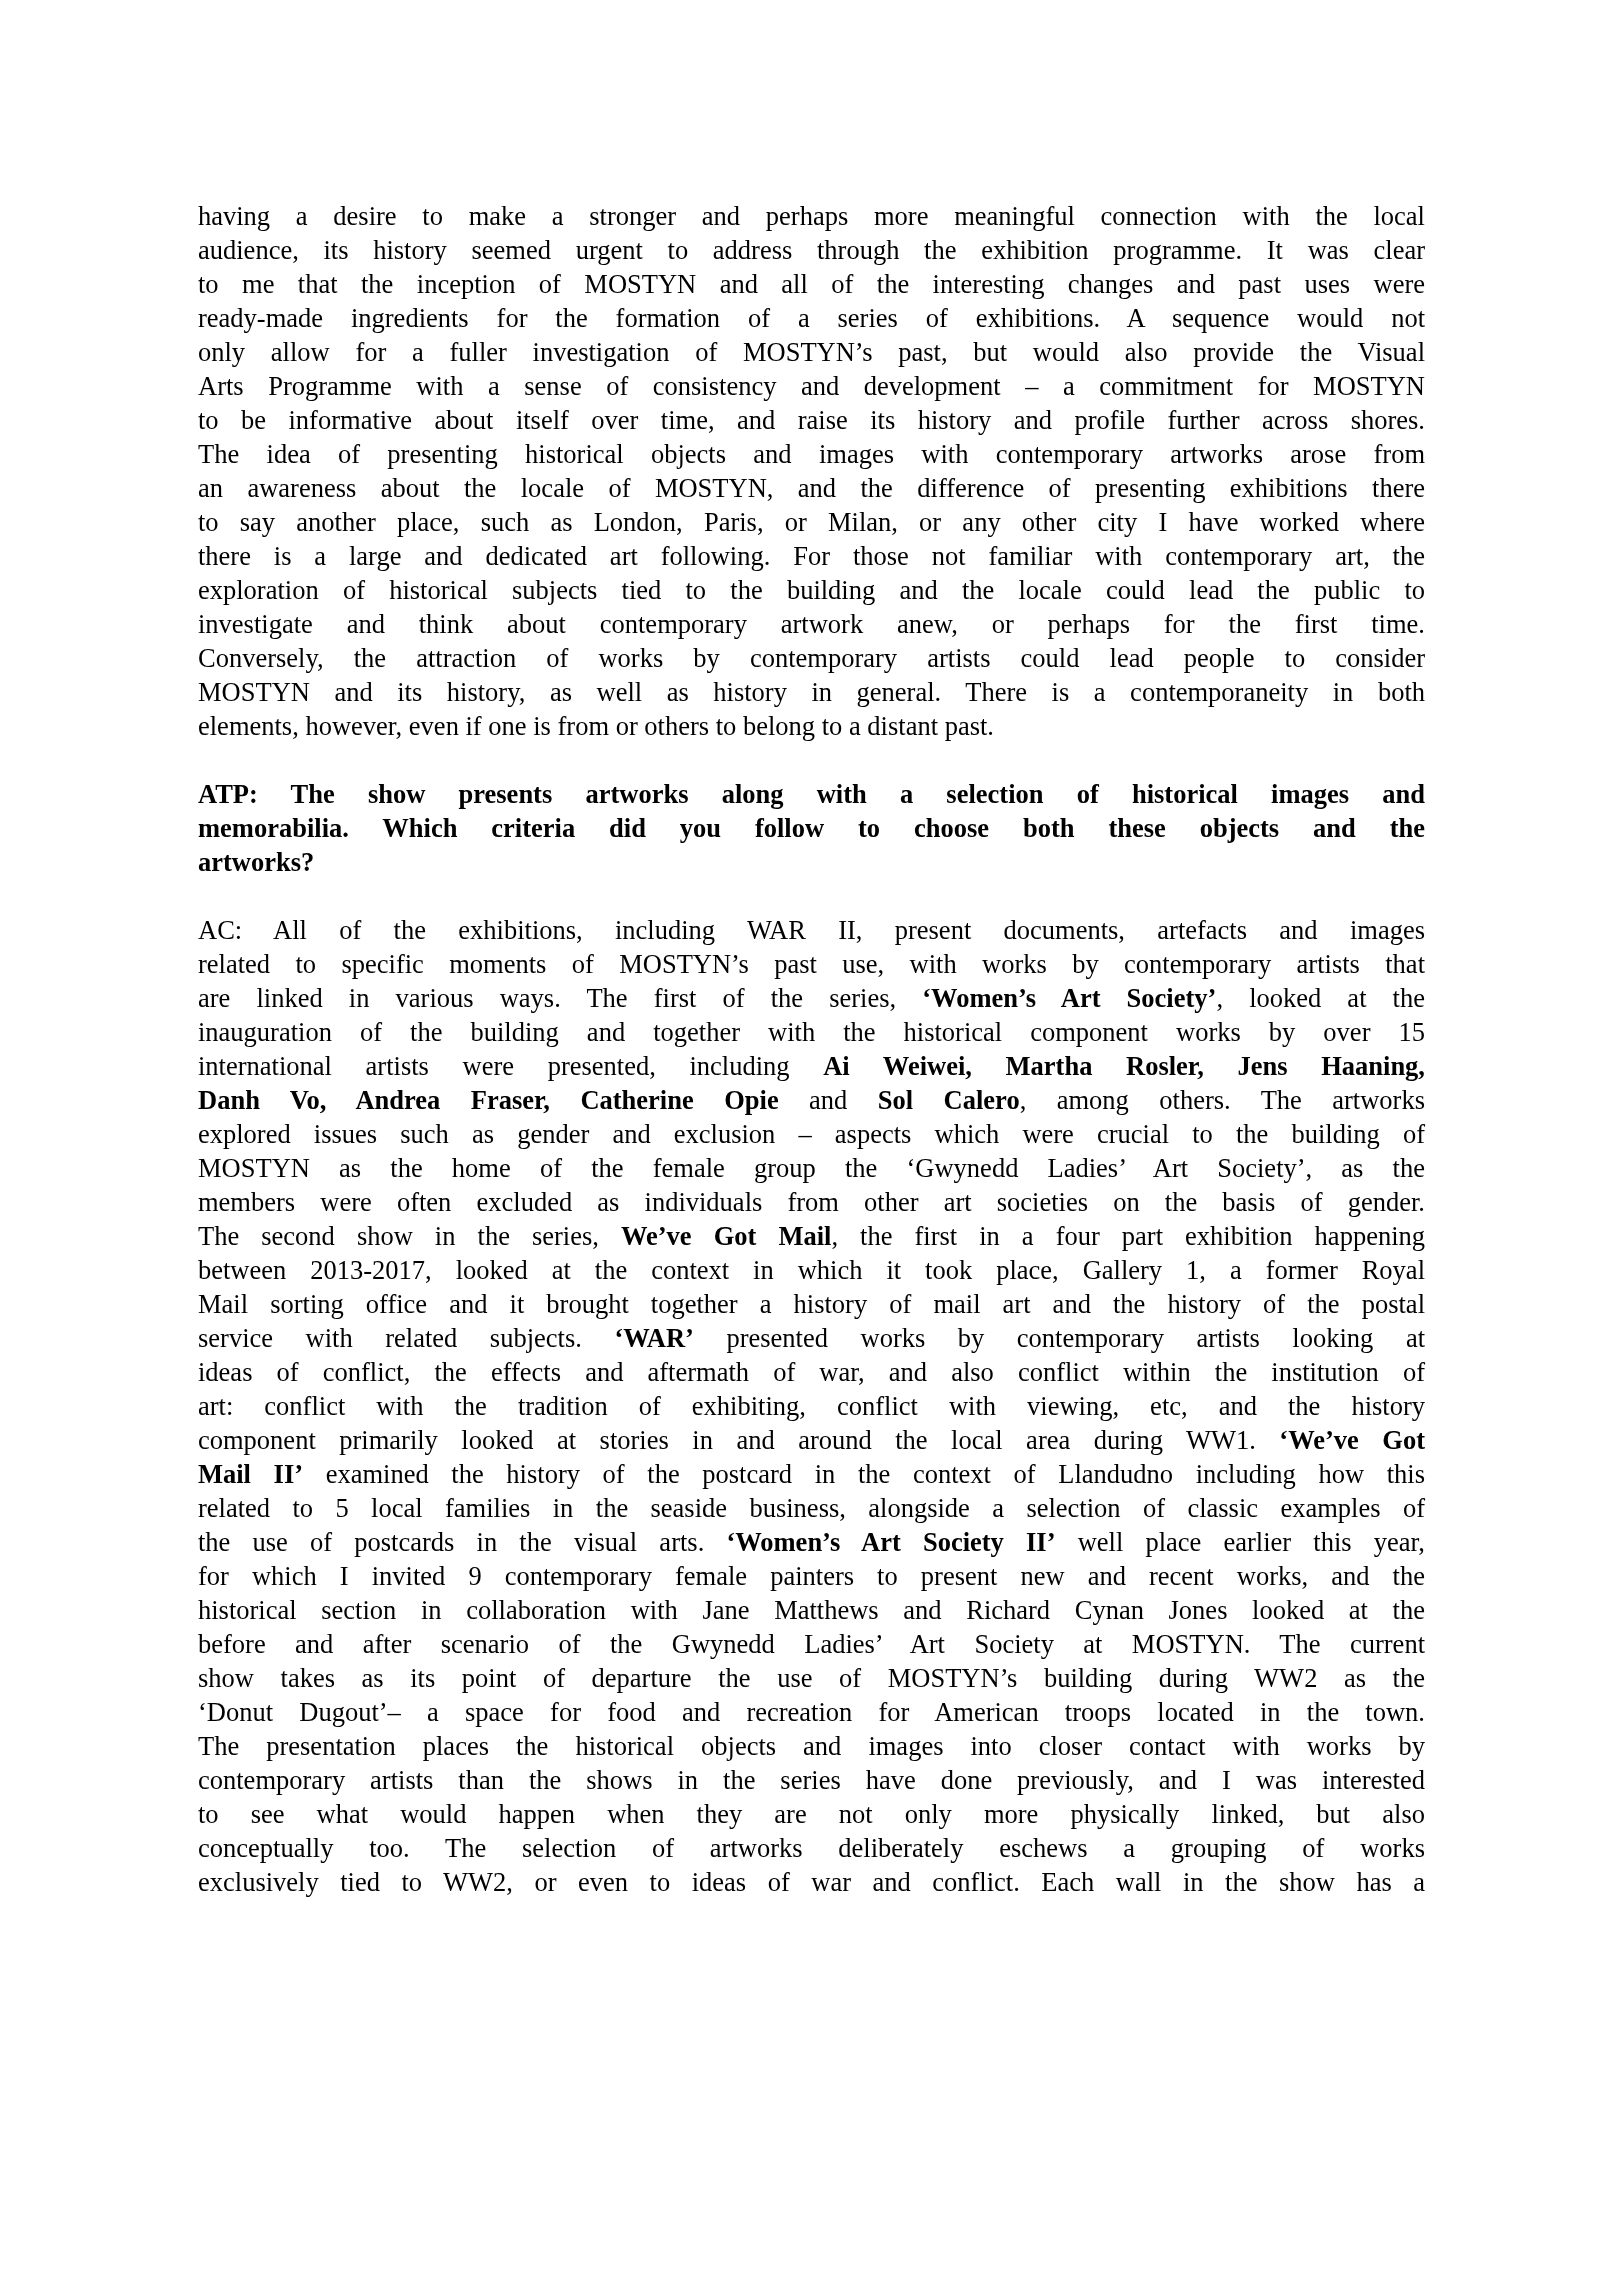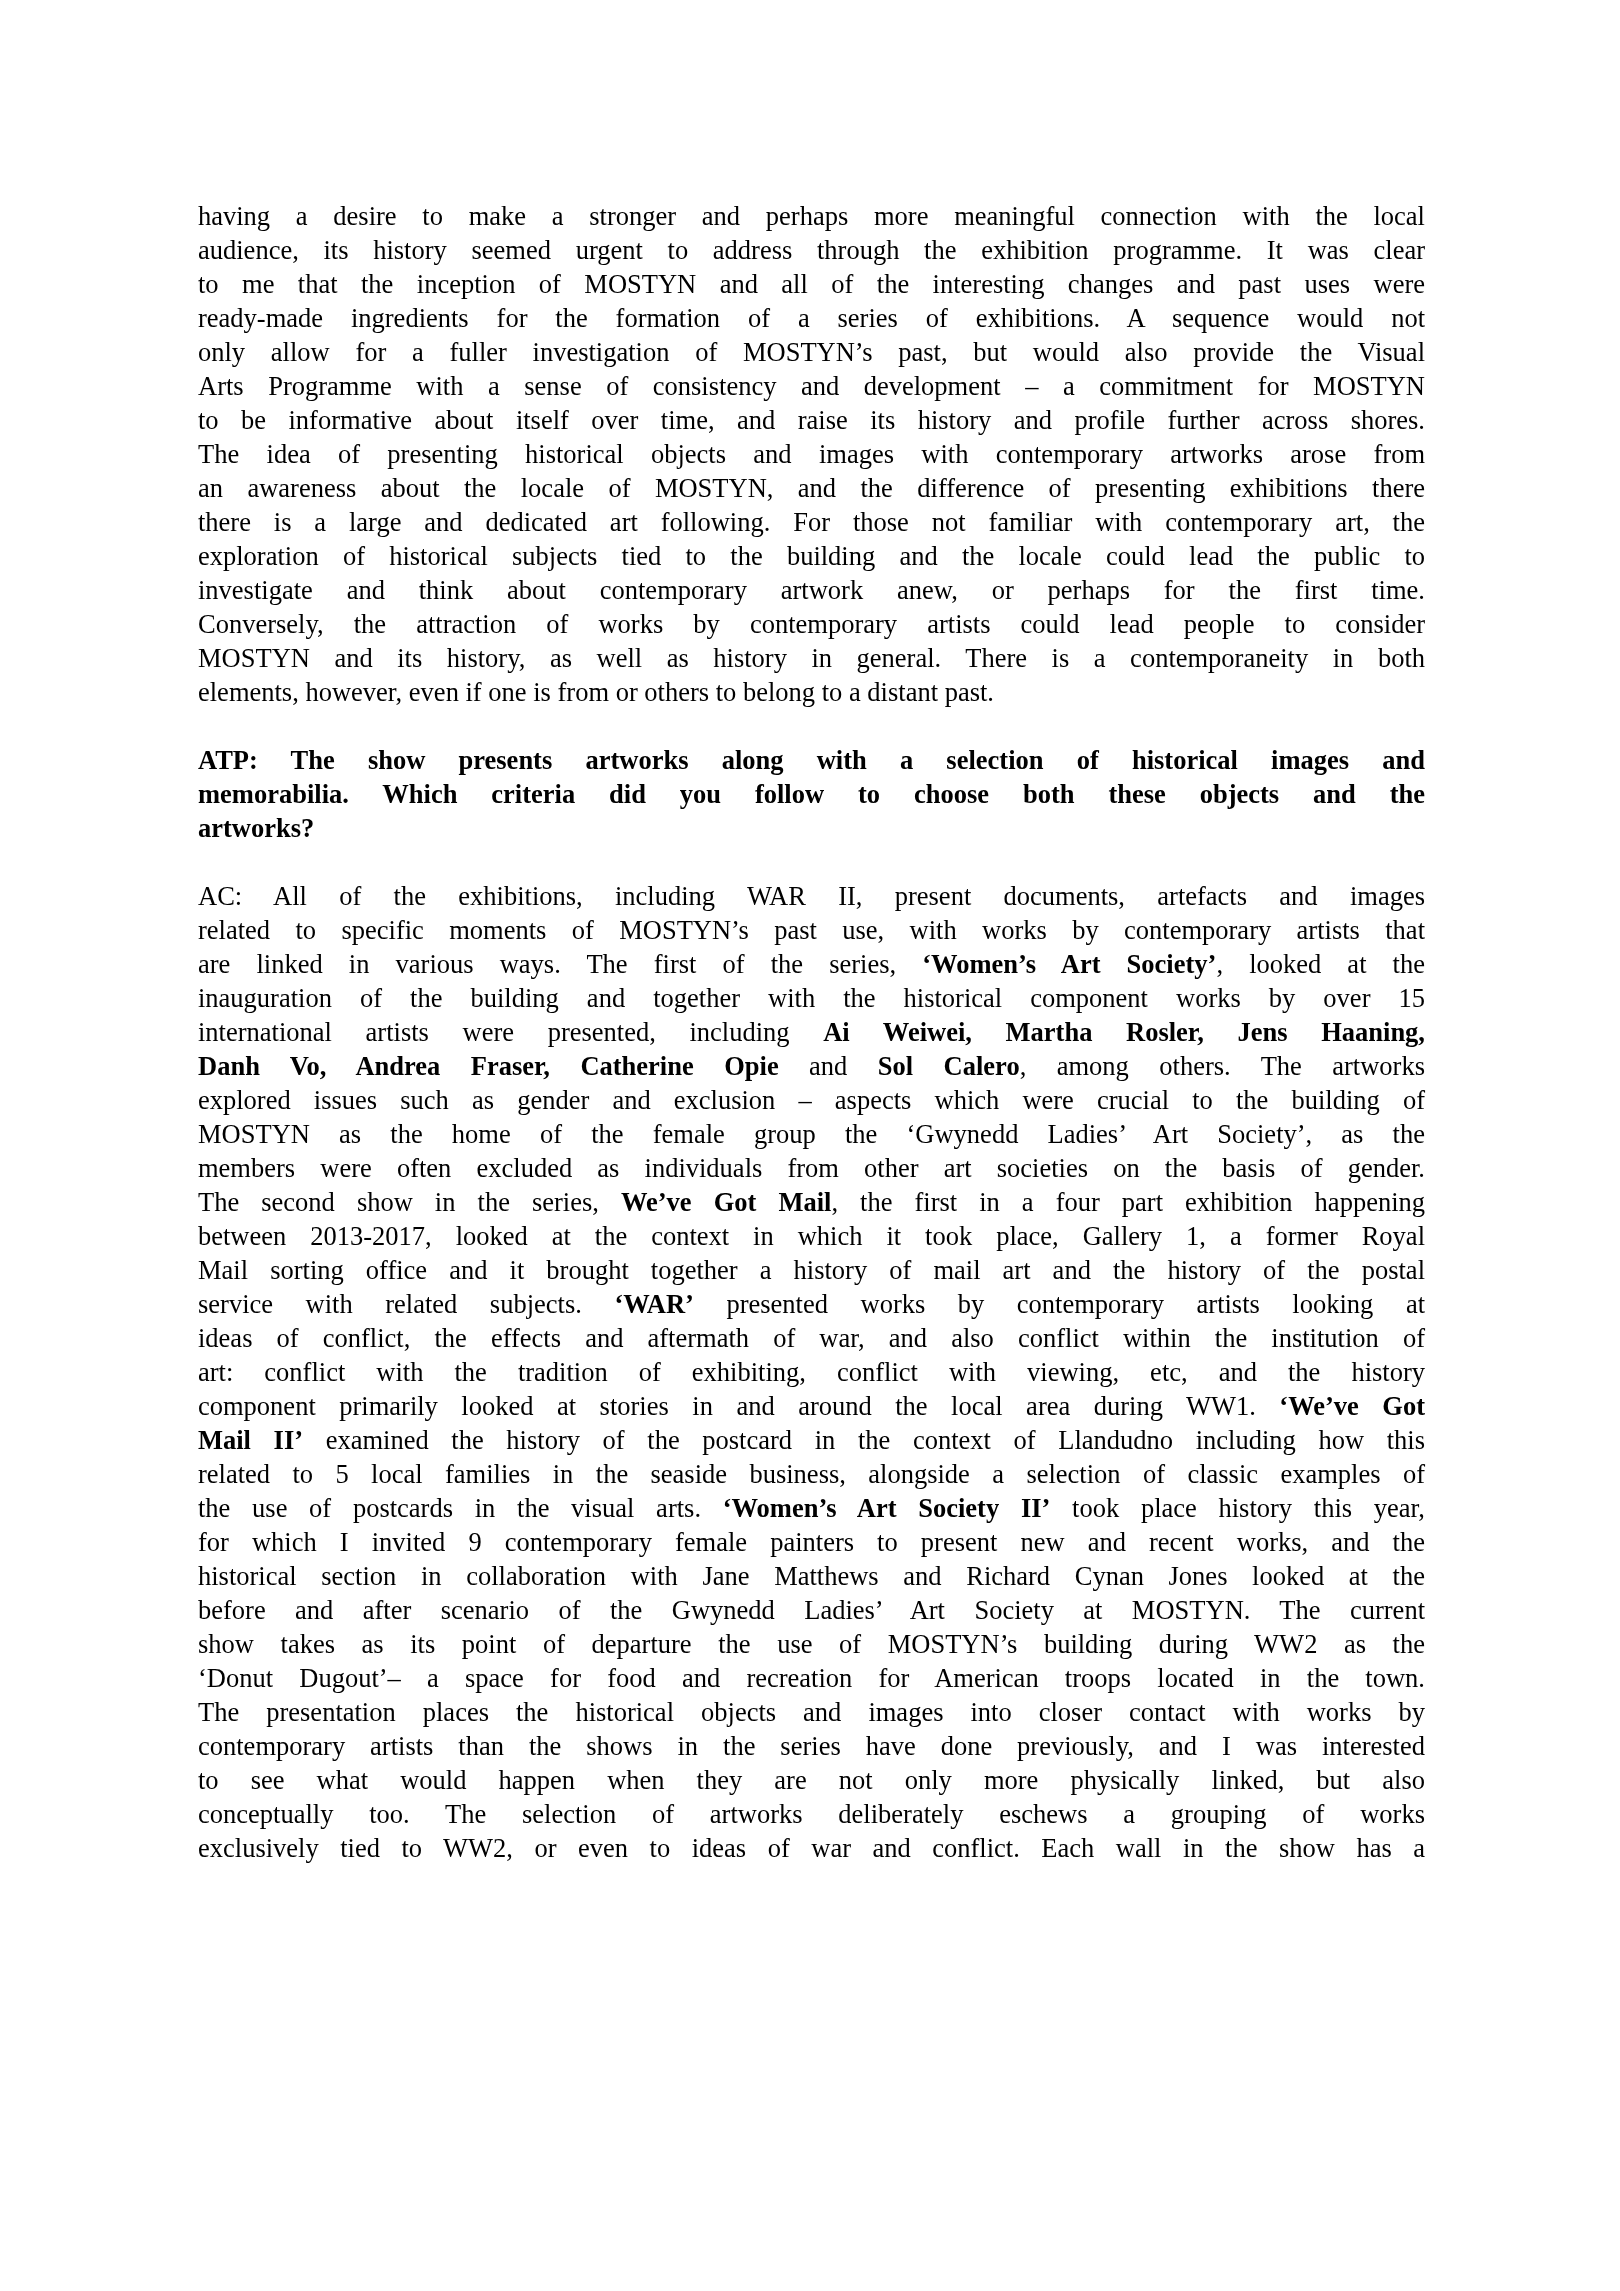--- a/index.html
+++ b/index.html
@@ -25,20 +25,21 @@
   <div>
     <span class="line" style="text-align: left; display: block;"><span style="white-space: nowrap; word-spacing: 0px;">having a desire to make a stronger and perhaps more meaningful connection with the local</span></span>
     <span class="line" style="text-align: left; display: block;"><span style="white-space: nowrap; word-spacing: 0px;">audience, its history seemed urgent to address through the exhibition programme. It was clear</span></span>
     <span class="line" style="text-align: left; display: block;"><span style="white-space: nowrap; word-spacing: 0px;">to me that the inception of MOSTYN and all of the interesting changes and past uses were</span></span>
     <span class="line" style="text-align: center; display: block;"><span style="white-space: nowrap; word-spacing: 0px;">ready-made ingredients for the formation of a series of exhibitions. A sequence would not</span></span>
     <span class="line" style="text-align: left; display: block;"><span style="white-space: nowrap; word-spacing: 0px;">only allow for a fuller investigation of MOSTYN’s past, but would also provide the Visual</span></span>
     <span class="line" style="text-align: left; display: block;"><span style="white-space: nowrap; word-spacing: 0px;">Arts Programme with a sense of consistency and development – a commitment for MOSTYN</span></span>
     <span class="line" style="text-align: left; display: block;"><span style="white-space: nowrap; word-spacing: 0px;">to be informative about itself over time, and raise its history and profile further across shores.</span></span>
     <span class="line" style="text-align: left; display: block;"><span style="white-space: nowrap; word-spacing: 0px;">The idea of presenting historical objects and images with contemporary artworks arose from</span></span>
     <span class="line" style="text-align: left; display: block;"><span style="white-space: nowrap; word-spacing: 0px;">an awareness about the locale of MOSTYN, and the difference of presenting exhibitions there</span></span>
+    <span class="line" style="text-align: left; display: block;"><span style="white-space: nowrap; word-spacing: 0px;">to say another place, such as London, Paris, or Milan, or any other city I have worked where</span></span>
     <span class="line" style="text-align: left; display: block;"><span style="white-space: nowrap; word-spacing: 0px;">there is a large and dedicated art following. For those not familiar with contemporary art, the</span></span>
     <span class="line" style="text-align: center; display: block;"><span style="white-space: nowrap; word-spacing: 0px;">exploration of historical subjects tied to the building and the locale could lead the public to</span></span>
     <span class="line" style="text-align: left; display: block;"><span style="white-space: nowrap; word-spacing: 0px;">investigate and think about contemporary artwork anew, or perhaps for the first time.</span></span>
     <span class="line" style="text-align: left; display: block;"><span style="white-space: nowrap; word-spacing: 0px;">Conversely, the attraction of works by contemporary artists could lead people to consider</span></span>
     <span class="line" style="text-align: left; display: block;"><span style="white-space: nowrap; word-spacing: 0px;">MOSTYN and its history, as well as history in general. There is a contemporaneity in both</span></span>
     <span class="line last">elements, however, even if one is from or others to belong to a distant past.</span>
   </div>
 
   <div class="gap"></div>
 
@@ -62,21 +63,21 @@
     <span class="line" style="text-align: left; display: block;"><span style="white-space: nowrap; word-spacing: 0px;">members were often excluded as individuals from other art societies on the basis of gender.</span></span>
     <span class="line" style="text-align: right; display: block;"><span style="white-space: nowrap; word-spacing: 0px;"><span>The second show in the series, </span><b>We’ve Got Mail</b><span>, the first in a four part exhibition happening</span></span></span>
     <span class="line" style="text-align: left; display: block;"><span style="white-space: nowrap; word-spacing: 0px;">between 2013-2017, looked at the context in which it took place, Gallery 1, a former  Royal</span></span>
     <span class="line" style="text-align: left; display: block;"><span style="white-space: nowrap; word-spacing: 0px;">Mail sorting office and it brought together a history of mail art and the history of the postal</span></span>
     <span class="line" style="text-align: left; display: block;"><span style="white-space: nowrap; word-spacing: 0px;"><span>service with related subjects. </span><b>‘WAR’</b><span> presented works by contemporary artists looking at</span></span></span>
     <span class="line" style="text-align: left; display: block;"><span style="white-space: nowrap; word-spacing: 0px;">ideas of conflict, the effects and aftermath of war, and also conflict within the institution of</span></span>
     <span class="line" style="text-align: left; display: block;"><span style="white-space: nowrap; word-spacing: 0px;">art: conflict with the tradition of exhibiting, conflict with viewing, etc, and the history</span></span>
     <span class="line" style="text-align: left; display: block;"><span style="white-space: nowrap; word-spacing: 0px;"><span>component primarily looked at stories in and around the local area during WW1. </span><b>‘We’ve Got</b></span></span>
     <span class="line" style="text-align: right; display: block;"><span style="white-space: nowrap; word-spacing: 0px;"><b>Mail II’</b><span> examined the history of the postcard in the context of Llandudno including how this</span></span></span>
     <span class="line" style="text-align: left; display: block;"><span style="white-space: nowrap; word-spacing: 0px;">related to 5 local families in the seaside business, alongside a selection of classic examples of</span></span>
-    <span class="line" style="text-align: left; display: block;"><span style="white-space: nowrap; word-spacing: 0px;"><span>the use of postcards in the visual arts. </span><b>‘Women’s Art Society II’</b><span> took place history this year,</span></span></span>
+    <span class="line" style="text-align: left; display: block;"><span style="white-space: nowrap; word-spacing: 0px;"><span>the use of postcards in the visual arts. </span><b>‘Women’s Art Society II’</b><span> well place earlier this year,</span></span></span>
     <span class="line" style="text-align: left; display: block;"><span style="white-space: nowrap; word-spacing: 0px;">for which I invited 9 contemporary female painters to present new and recent works, and the</span></span>
     <span class="line" style="text-align: left; display: block;"><span style="white-space: nowrap; word-spacing: 0px;">historical section in collaboration with Jane Matthews and Richard Cynan Jones looked at the</span></span>
     <span class="line" style="text-align: left; display: block;"><span style="white-space: nowrap; word-spacing: 0px;">before and after scenario of the Gwynedd Ladies’ Art Society at MOSTYN. The current</span></span>
     <span class="line" style="text-align: left; display: block;"><span style="white-space: nowrap; word-spacing: 0px;">show takes as its point of departure the use of MOSTYN’s building during WW2 as the</span></span>
     <span class="line" style="text-align: left; display: block;"><span style="white-space: nowrap; word-spacing: 0px;">‘Donut Dugout’– a space for food and recreation for American troops located in the town.</span></span>
     <span class="line" style="text-align: left; display: block;"><span style="white-space: nowrap; word-spacing: 0px;">The presentation places the historical objects and images into closer contact with works by</span></span>
     <span class="line" style="text-align: left; display: block;"><span style="white-space: nowrap; word-spacing: 0px;">contemporary artists than the shows in the series have done previously, and I was interested</span></span>
     <span class="line" style="text-align: left; display: block;"><span style="white-space: nowrap; word-spacing: 0px;">to see what would happen when they are not only more physically linked, but also</span></span>
     <span class="line" style="text-align: left; display: block;"><span style="white-space: nowrap; word-spacing: 0px;">conceptually too. The selection of artworks deliberately eschews a grouping of works</span></span>
     <span class="line" style="text-align: left; display: block;"><span style="white-space: nowrap; word-spacing: 0px;">exclusively tied to WW2, or even to ideas of war and conflict. Each wall in the show has a</span></span>

